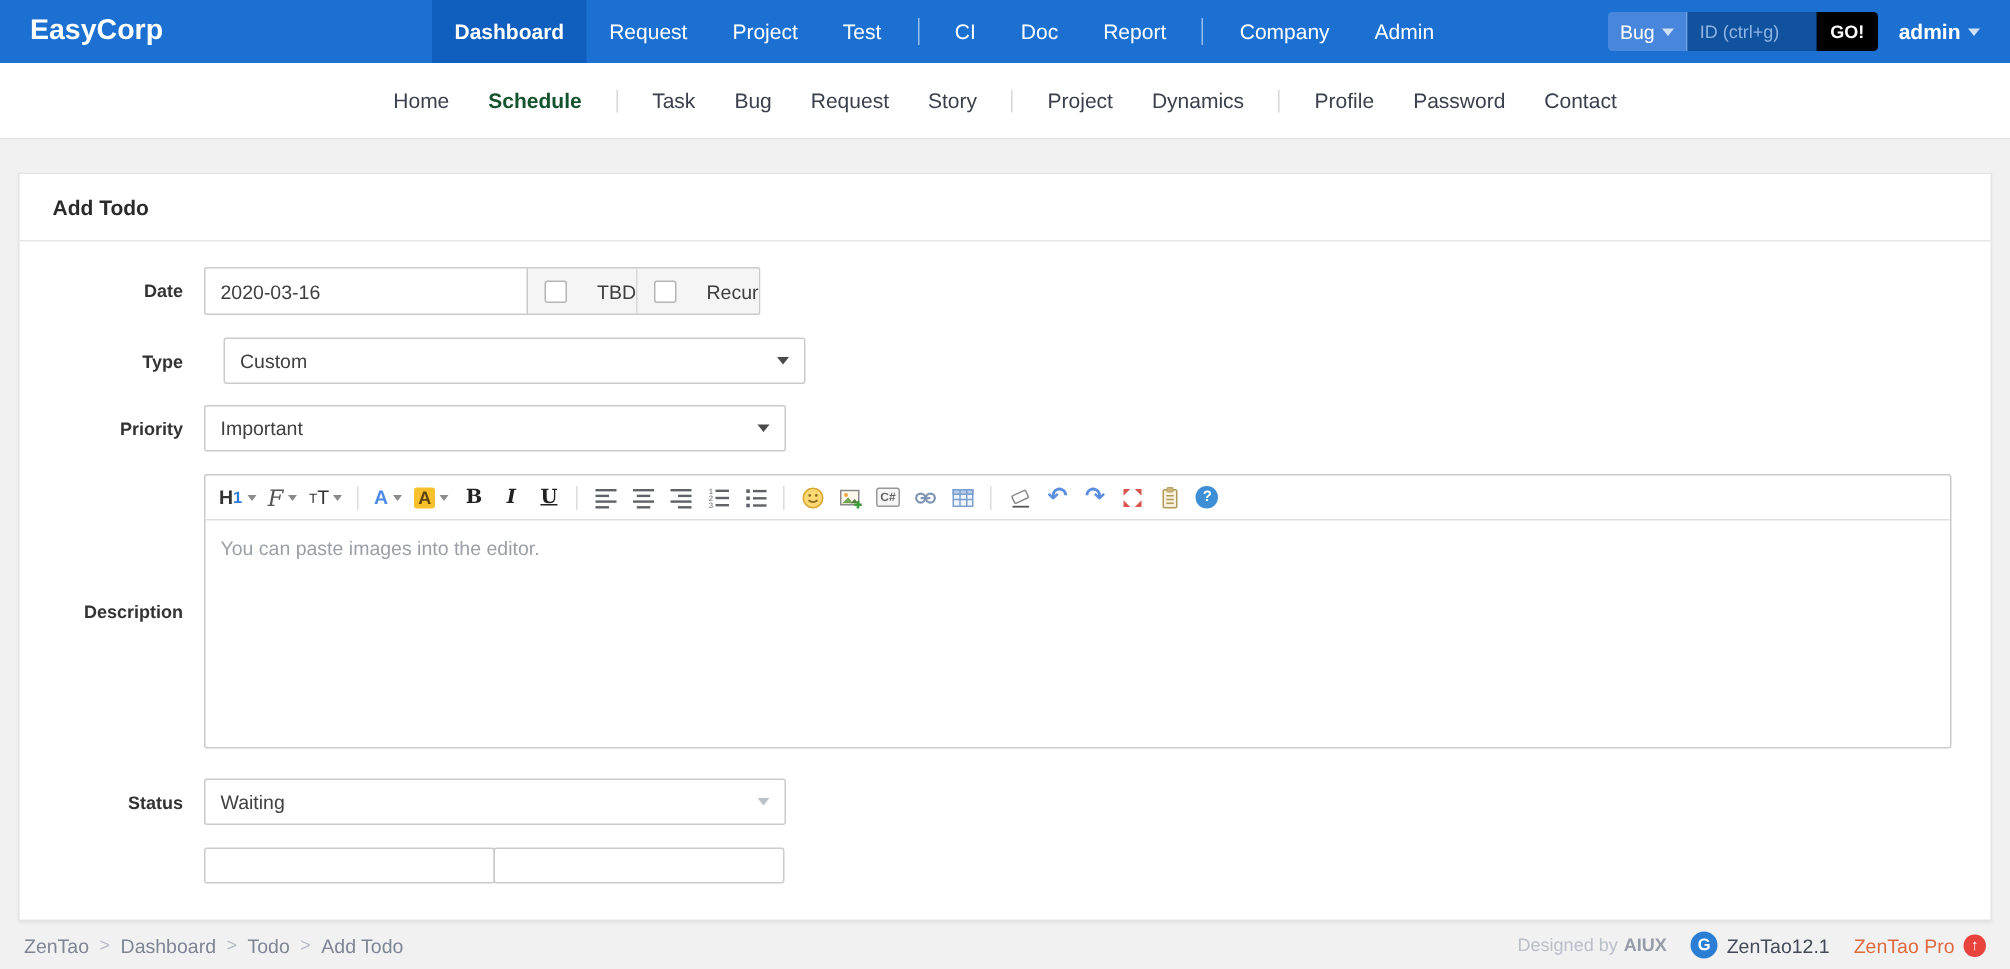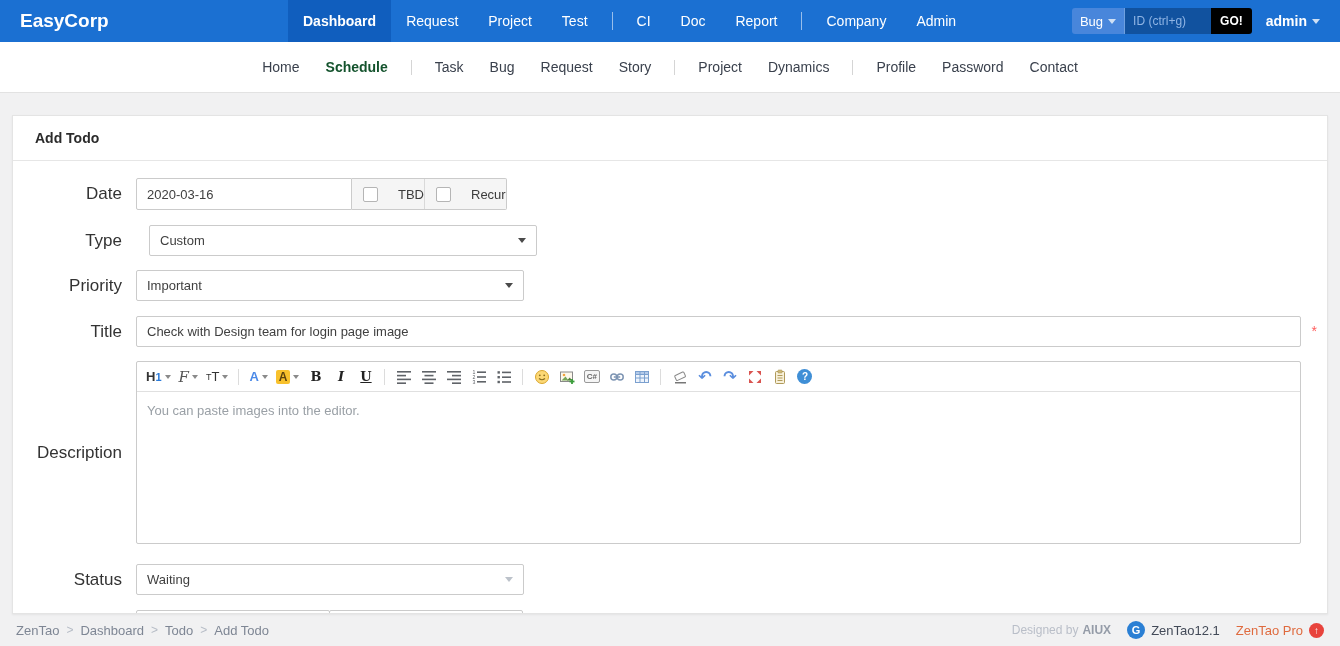--- a/index.html
+++ b/index.html
@@ -27,21 +27,21 @@
   .subnav-item { padding:0 13px; color:#3a414d; font-size:14px; text-decoration:none; cursor:pointer; }
   .subnav-item.active { color:#14532d; font-weight:bold; }
   .sub-vsep { width:1px; height:15px; background:#d5d5d5; margin:0 10px; }
 
   
   .panel { margin:22px 12px 0; background:#fff; border:1px solid #e4e4e4; box-shadow:0 1px 2px rgba(0,0,0,.06); height:499px; overflow:hidden; }
   .panel-heading { padding:14px 22px; font-size:14px; font-weight:bold; color:#2b2b2b; border-bottom:1px solid #e6e6e6; }
   .panel-body { padding-top:17px; }
 
   .form-row { display:flex; align-items:center; margin-bottom:15px; }
-  .form-label { flex:none; width:123px; padding-right:14px; text-align:right; font-weight:normal; color:#333; font-size:17px; }
+  .form-label { flex:none; width:123px; padding-right:14px; text-align:right; font-weight:bold; color:#333; font-size:12px; }
   .ctl-fixed { width:388px; position:relative; }
   .ctl-full { flex:1; margin-right:26px; position:relative; }
 
   .txt-input { width:100%; height:32px; border:1px solid #cbcbcb; border-radius:2px; padding:0 10px; font-size:13px; color:#404040; font-family:inherit; outline:none; background:#fff; }
   .title-input { height:31px; }
 
   .input-group { display:flex; width:340px; }
   .date-input { width:216px; flex:none; border-radius:2px 0 0 2px; }
   .addon { flex:1; display:flex; background:#f5f5f5; border:1px solid #cbcbcb; border-left:none; border-radius:0 2px 2px 0; }
   .addon-seg { flex:1; display:flex; align-items:center; padding-left:11px; cursor:pointer; }
@@ -179,27 +179,20 @@
     <div class="form-row">
       <label class="form-label">Priority</label>
       <div class="ctl-fixed">
         <div class="fake-select">
           <span>Important</span>
           <span class="select-caret"></span>
         </div>
       </div>
     </div>
 
-    <div class="form-row" style="margin-bottom:14px;">
-      <label class="form-label">Title</label>
-      <div class="ctl-full">
-        <input class="txt-input title-input" value="Check with Design team for login page image" style="">
-        <span class="required">*</span>
-      </div>
-    </div>
 
     <div class="form-row" style="margin-bottom:20px;">
       <label class="form-label">Description</label>
       <div class="ctl-full">
         <div class="editor">
           <div class="editor-toolbar">
 
             <button class="tb-btn">
                 <span class="g-h">H</span>
                 <span class="g-h1">1</span>

